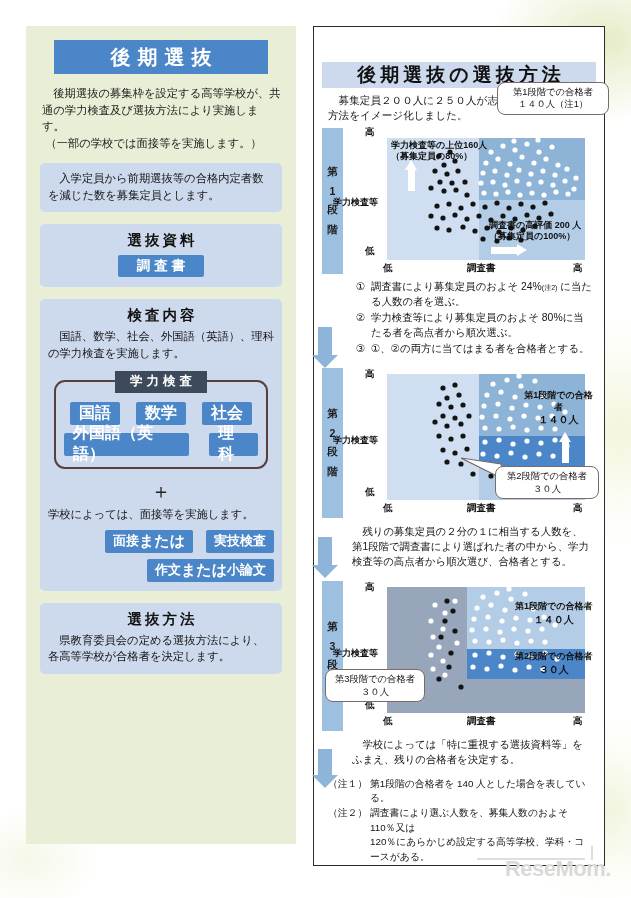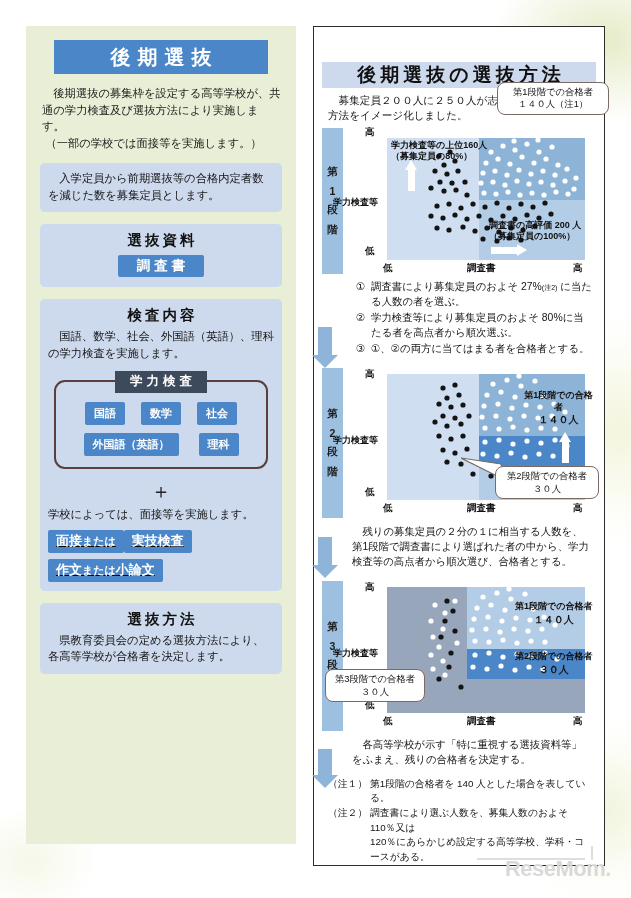--- a/index.html
+++ b/index.html
@@ -80,28 +80,28 @@
     background: #3c4a5c; color: #fff;
     font-size: 12.5px; font-weight: bold;
     letter-spacing: 4px; text-indent: 4px;
     padding: 2px 11px 3px 11px;
     white-space: nowrap;
   }
   .subj-row { display: flex; justify-content: center; gap: 16px; margin-top: 4px; }
   .subj-row.r2 { margin-top: 8px; gap: 20px; }
   .subj {
     height: 23px; padding: 0 9px;
-    font-size: 11px; border-radius: 2px;
+    font-size: 16px; border-radius: 2px;
   }
   .plus { text-align: center; font-size: 20px; color: #222; margin: 9px 0 2px 0; }
   .plus-note { font-size: 11.3px; color: #141414; margin-bottom: 8px; }
 
-  .opt-row { display: flex; justify-content: flex-start; margin-top: 6px; text-decoration: underline; }
+  .opt-row { display: flex; justify-content: flex-end; gap: 13px; margin-top: 6px; }
   .opt { height: 23px; padding: 0 8px; font-size: 13px; border-radius: 2px; }
-  .opt .small { font-size: 11px; font-weight: bold; }
+  .opt .small { font-size: 15px; font-weight: bold; }
 
   
   .right-panel {
     position: absolute; left: 313px; top: 26px;
     width: 292px; height: 840px;
     background: #ffffff;
     border: 1.6px solid #2c2c2c;
     padding: 7px 8px;
   }
   .rp-title {
@@ -428,21 +428,21 @@
             <span>第1段階での合格者</span><br>
             <span>１４０人（注1）</span>
           </div>
         </div>
       </div>
     </div>
 
     <div class="olist">
       <div class="li">
         <span class="num">①</span>
-        <span class="txt"><span>調査書により募集定員のおよそ 27%</span><span class="tiny">(注2)</span><span> に当たる人数の者を選ぶ。</span></span>
+        <span class="txt"><span>調査書により募集定員のおよそ 24%</span><span class="tiny">(注2)</span><span> に当たる人数の者を選ぶ。</span></span>
       </div>
       <div class="li">
         <span class="num">②</span>
         <span class="txt">学力検査等により募集定員のおよそ 80%に当たる者を高点者から順次選ぶ。</span>
       </div>
       <div class="li">
         <span class="num">③</span>
         <span class="txt">①、②の両方に当てはまる者を合格者とする。</span>
       </div>
     </div>
@@ -681,21 +681,21 @@
 
           <div class="callout" style="left:-24px; top:88px; width:100px;">
             <span>第3段階での合格者</span><br>
             <span>３０人</span>
           </div>
         </div>
       </div>
     </div>
 
     <div class="para">
-      <p>各高等学校が示す「特に重視する選抜資料等」をふまえ、残りの合格者を決定する。</p>
+      <p>学校によっては「特に重視する選抜資料等」をふまえ、残りの合格者を決定する。</p>
     </div>
 
     <div class="downarrow" style="left:-2px; top:722px;">
       <div class="shaft" style="height:26px;"></div>
       <div class="head"></div>
     </div>
 
     <div class="notes">
       <div class="nrow">
         <span class="nlab">（注１）</span>

